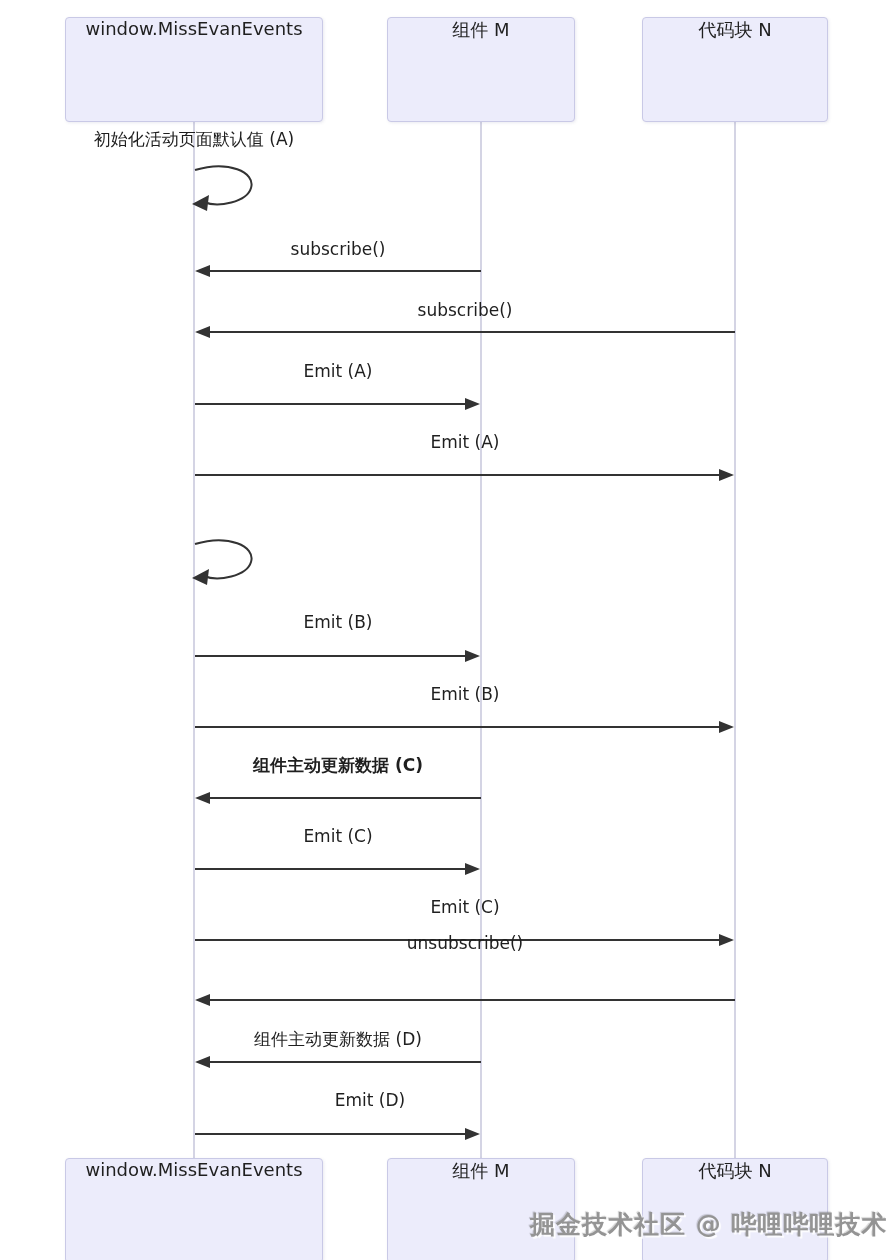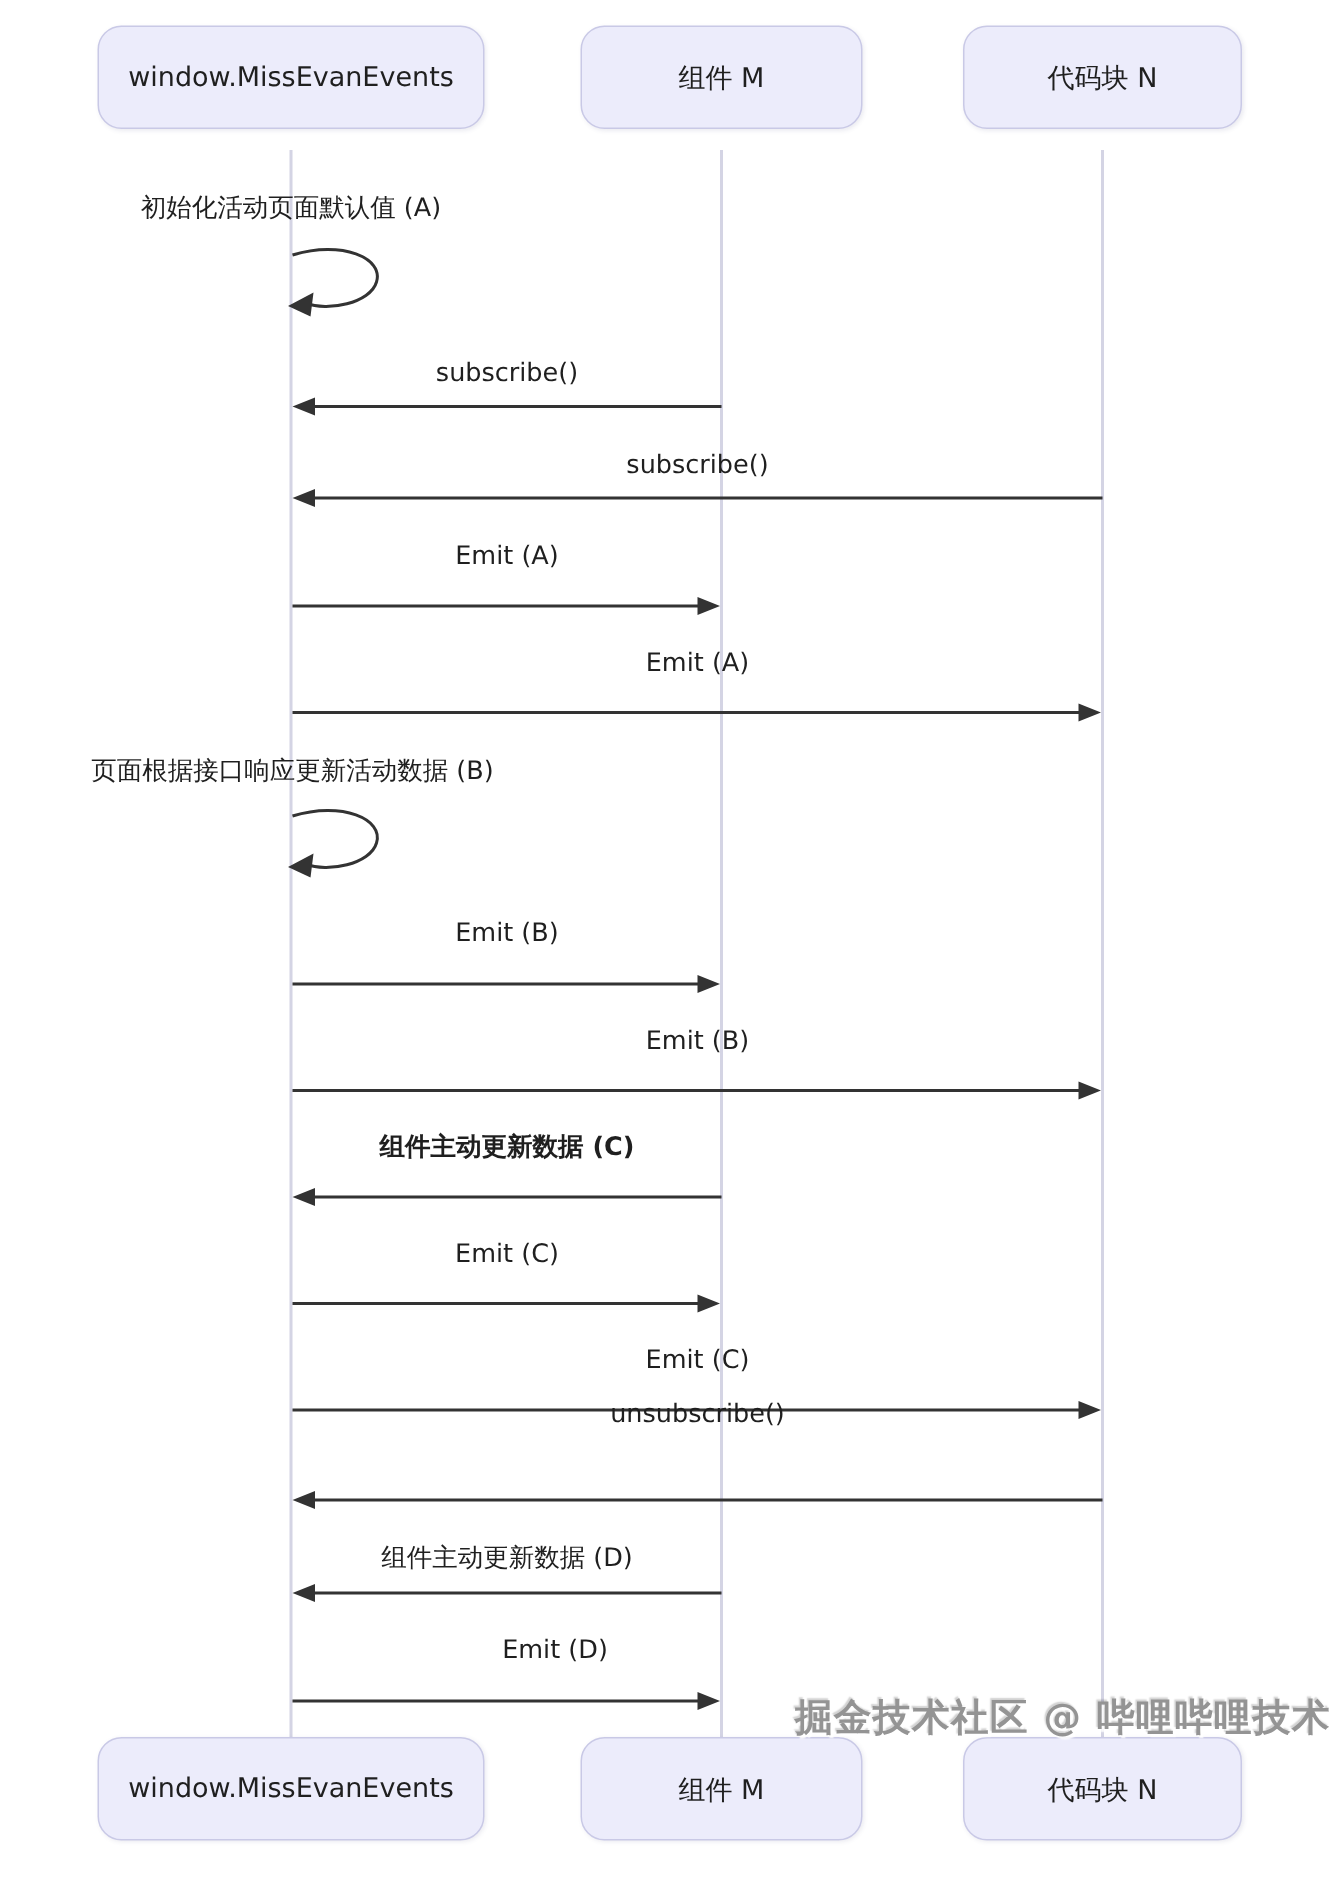--- a/index.html
+++ b/index.html
@@ -17,26 +17,26 @@
     background:#ffffff;
     overflow:hidden;
   }
   .lifeline{
     position:absolute;
     width:2px;
     background:var(--lifeline);
   }
   .actor-box{
     position:absolute;
-    height:69px;
+    height:105px;
     background:var(--actor-fill);
     border:1px solid var(--actor-border);
-    border-radius:16px;
+    border-radius:4px;
     box-shadow:1px 1px 3px rgba(90,90,140,0.12);
-    display:flex;align-items:center;justify-content:center;
+    display:flex;justify-content:center;
     font-size:18px;color:var(--text);
     box-sizing:border-box;
     z-index:2;
   }
   .msg-label{
     position:absolute;
     transform:translateX(-50%);
     font-size:17px;
     line-height:22px;
     color:var(--text);
@@ -57,21 +57,21 @@
     z-index:2;
   }
   .arrow-head.left{border-right:15px solid var(--arrow);}
   .arrow-head.right{border-left:15px solid var(--arrow);}
   .self-loop{
     position:absolute;
     z-index:2;
   }
   .watermark{
     position:absolute;
-    left:530px;top:1128px;
+    left:530px;top:1208px;
     font-size:25px;
     font-weight:bold;
     letter-spacing:1px;
     color:#949494;
     text-shadow:2px 2px 1px rgba(255,255,255,0.9),-1px -1px 1px rgba(0,0,0,0.18);
     white-space:nowrap;
     z-index:5;
   }
 </style>
 </head>
@@ -108,21 +108,20 @@
   <div class="arrow-head left" style="left:195px;top:326px;"></div>
 
   <div class="msg-label" style="left:338px;top:360px;">Emit (A)</div>
   <div class="arrow-line" style="left:195px;top:403px;width:272px;"></div>
   <div class="arrow-head right" style="left:465px;top:398px;"></div>
 
   <div class="msg-label" style="left:465px;top:431px;">Emit (A)</div>
   <div class="arrow-line" style="left:195px;top:474px;width:526px;"></div>
   <div class="arrow-head right" style="left:719px;top:469px;"></div>
 
-  <div class="msg-label" style="left:195px;top:503px;">页面根据接口响应更新活动数据 (B)</div>
   <svg class="self-loop" style="left:190px;top:538px;" width="80" height="50" viewBox="0 0 80 50">
     <path d="M 5 6 C 38 -4, 66 8, 61 24 C 57 38, 28 44, 14 38" fill="none" stroke="#333333" stroke-width="2"></path>
     <polygon points="19,31 2,40 17,47" fill="#333333"></polygon>
   </svg>
 
   <div class="msg-label" style="left:338px;top:611px;">Emit (B)</div>
   <div class="arrow-line" style="left:195px;top:655px;width:272px;"></div>
   <div class="arrow-head right" style="left:465px;top:650px;"></div>
 
   <div class="msg-label" style="left:465px;top:683px;">Emit (B)</div>

